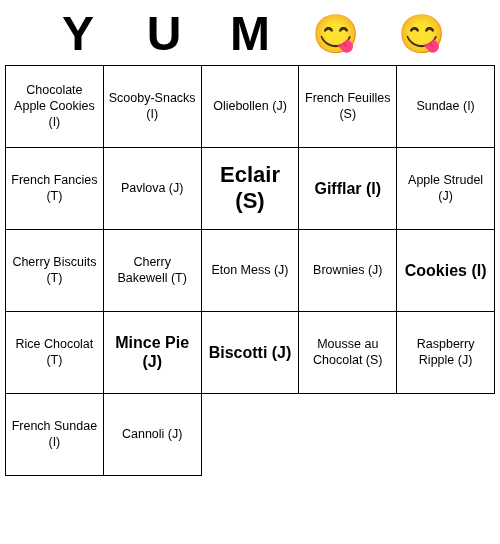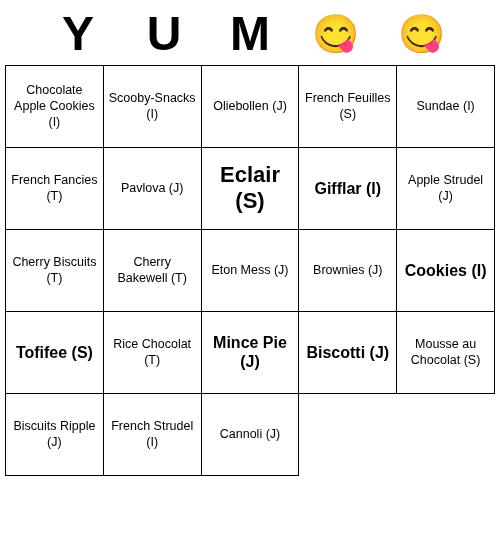--- a/index.html
+++ b/index.html
@@ -122,37 +122,34 @@
       <div class="cell">
         <span class="cell-text">Eton Mess (J)</span>
       </div>
       <div class="cell">
         <span class="cell-text">Brownies (J)</span>
       </div>
       <div class="cell">
         <span class="cell-text medium">Cookies (I)</span>
       </div>
       <div class="cell">
-        <span class="cell-text medium">Tofifee (S)</span>
-      </div>
-      <div class="cell">
         <span class="cell-text">Rice Chocolat (T)</span>
       </div>
       <div class="cell">
         <span class="cell-text medium">Mince Pie (J)</span>
       </div>
       <div class="cell">
         <span class="cell-text medium">Biscotti (J)</span>
       </div>
       <div class="cell">
         <span class="cell-text">Mousse au Chocolat (S)</span>
       </div>
       <div class="cell">
-        <span class="cell-text">Biscuits Ripple (J)</span>
+        <span class="cell-text">Raspberry Ripple (J)</span>
       </div>
       <div class="cell">
-        <span class="cell-text">French Strudel (I)</span>
+        <span class="cell-text">French Sundae (I)</span>
       </div>
       <div class="cell">
         <span class="cell-text">Cannoli (J)</span>
       </div>
     </div>
 </div>
 
 </body></html>

